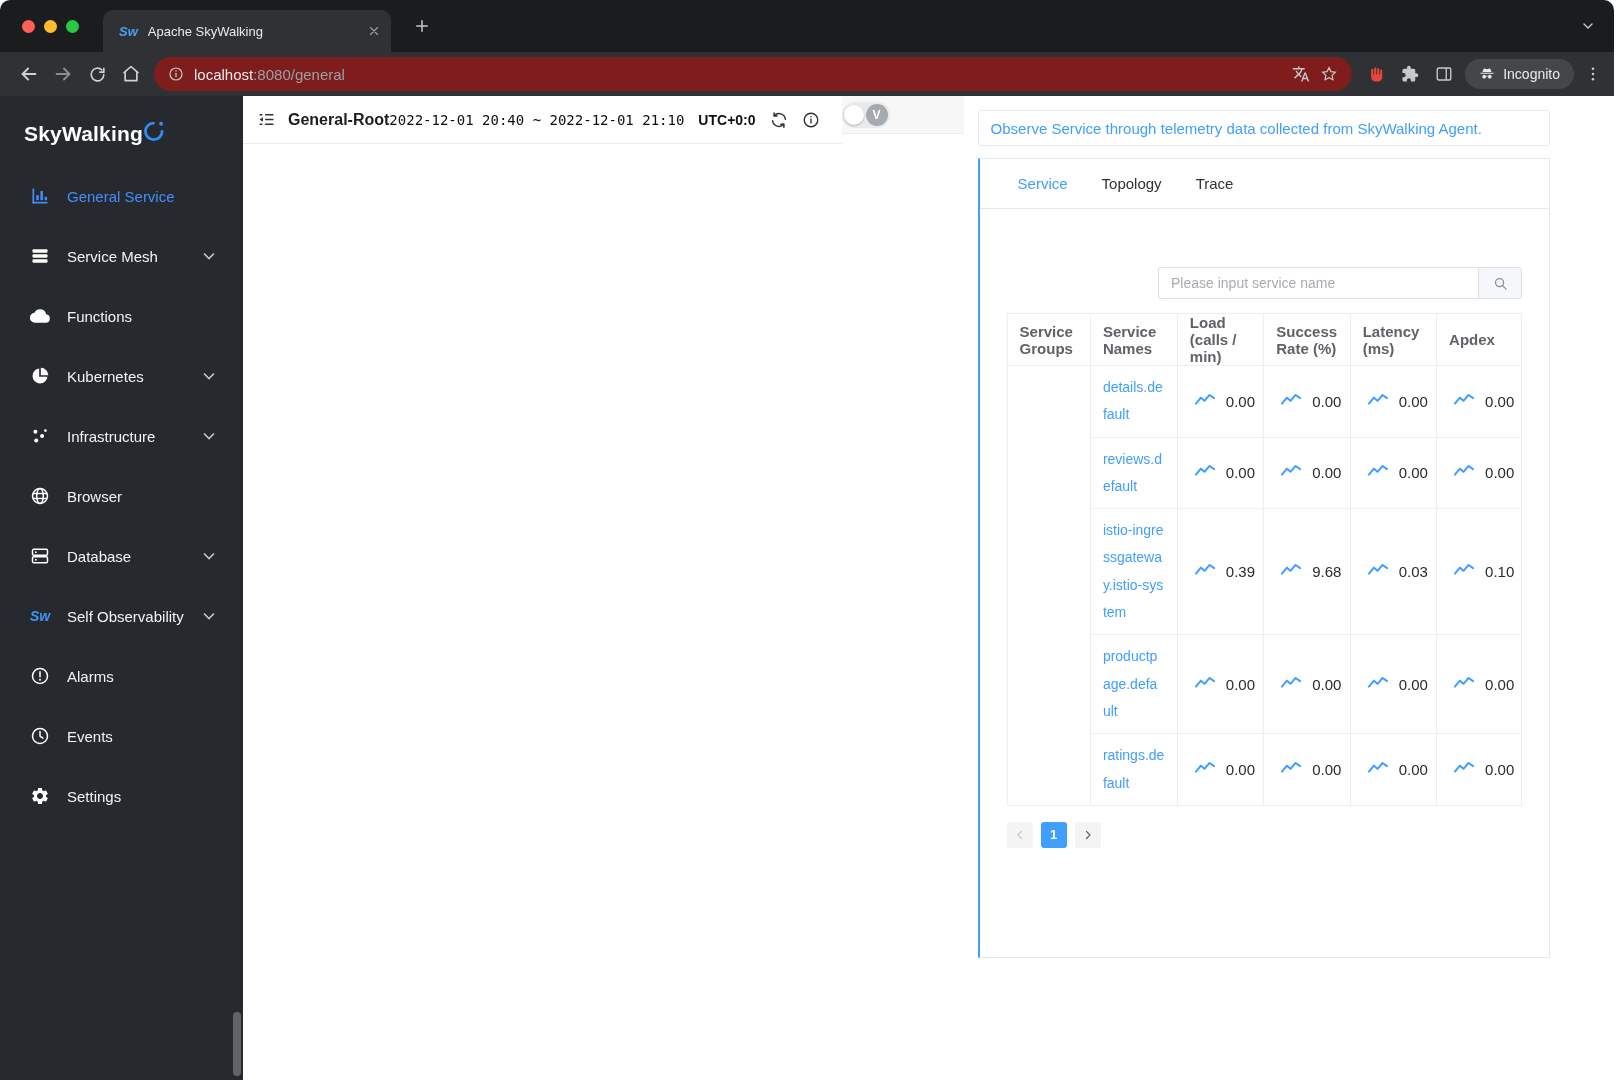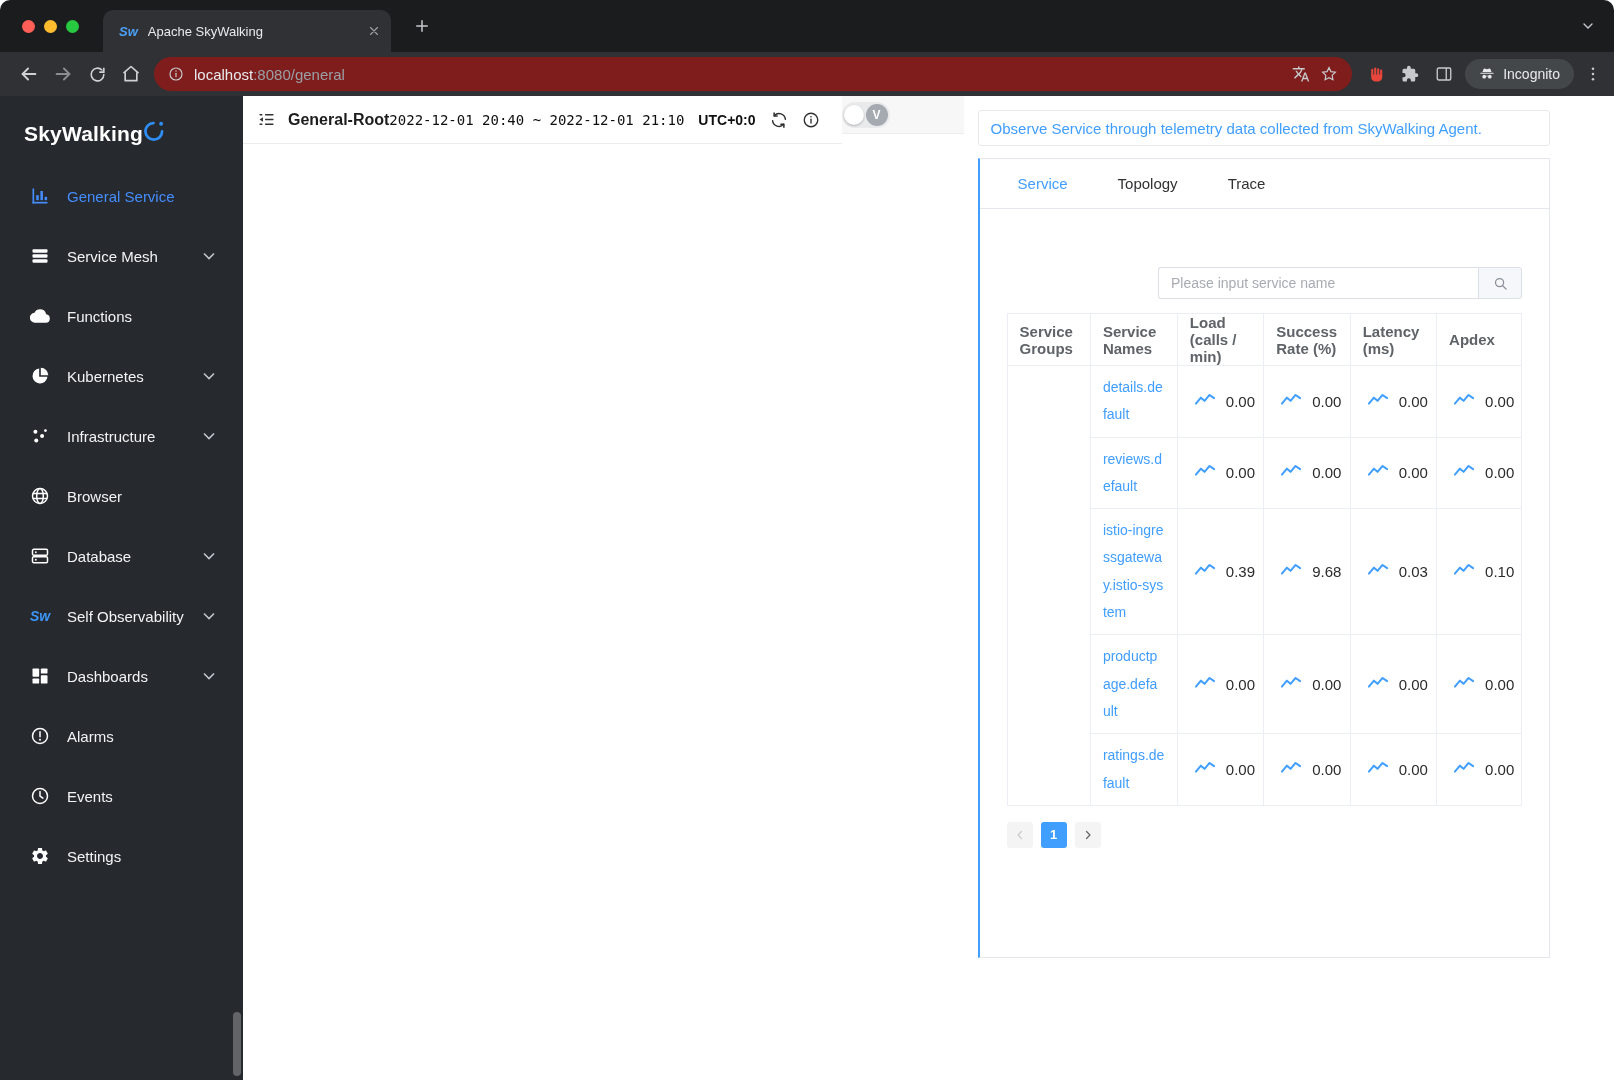--- a/index.html
+++ b/index.html
@@ -61,21 +61,21 @@
   .sub-toolbar { height:38px; background:#f7f7f7; border-bottom:1px solid #ededed; display:flex; align-items:center; justify-content:flex-end; padding-right:74px; flex-shrink:0; }
   .version-toggle { display:flex; align-items:center; background:#e9eaec; border-radius:13px; padding:2px; cursor:pointer; }
   .vt-knob { width:20px; height:20px; border-radius:50%; background:#fff; box-shadow:0 1px 2px rgba(0,0,0,.25); }
   .vt-badge { width:22px; height:22px; border-radius:50%; background:#a5a9b0; color:#fff; font-size:12px; font-weight:600; display:flex; align-items:center; justify-content:center; margin-left:2px; }
 
   .content { flex:1; padding:14px 64px 0 14px; min-height:0; }
   .notice { height:36px; border:1px solid #e9e9eb; border-radius:3px; display:flex; align-items:center; padding:0 12px; background:#fff; }
   .notice span { color:#409eff; font-size:15px; }
 
   .card { margin-top:12px; border:1px solid #e4e7ed; border-left:2px solid #409eff; background:#fff; height:800px; }
-  .tabs-row { height:50px; border-bottom:1px solid #e4e7ed; display:flex; align-items:center; padding-left:38px; gap:50px; }
+  .tabs-row { height:50px; border-bottom:1px solid #e4e7ed; display:flex; align-items:center; padding-left:38px; gap:34px; }
   .tab-item { font-size:15px; color:#303133; cursor:pointer; }
   .tab-item.active { color:#409eff; }
   .card-body { padding:0 27px; }
 
   .search-row { display:flex; justify-content:flex-end; margin:58px 0 14px; }
   .search-box { display:flex; }
   .search-input { width:320px; height:32px; border:1px solid #dcdfe6; border-right:none; border-radius:3px 0 0 3px; padding:0 12px; font-size:14px; color:#333; outline:none; font-family:"Liberation Sans",sans-serif; background:#fff; }
   .search-input::placeholder { color:#a8abb2; }
   .search-btn { width:44px; height:32px; border:1px solid #dcdfe6; background:#f5f7fa; border-radius:0 3px 3px 0; display:flex; align-items:center; justify-content:center; color:#8a8f99; cursor:pointer; }
 
@@ -326,36 +326,20 @@
             </span>
             <span class="mi-label">Self Observability</span>
             <span class="chev">
               <svg width="12" height="8" viewBox="0 0 12 8" fill="none" stroke="#c0c4cc" stroke-width="1.6">
                 <path d="M1 1.5l5 5 5-5"></path>
               </svg>
             </span>
           </div>
           <div class="menu-item">
             <span class="mi-icon">
-              <svg viewBox="0 0 24 24" fill="currentColor">
-                <rect x="3" y="3" width="8" height="10" rx="1"></rect>
-                <rect x="13" y="3" width="8" height="6" rx="1"></rect>
-                <rect x="3" y="15" width="8" height="6" rx="1"></rect>
-                <rect x="13" y="11" width="8" height="10" rx="1"></rect>
-              </svg>
-            </span>
-            <span class="mi-label">Dashboards</span>
-            <span class="chev">
-              <svg width="12" height="8" viewBox="0 0 12 8" fill="none" stroke="#c0c4cc" stroke-width="1.6">
-                <path d="M1 1.5l5 5 5-5"></path>
-              </svg>
-            </span>
-          </div>
-          <div class="menu-item">
-            <span class="mi-icon">
               <svg viewBox="0 0 24 24" fill="none" stroke="currentColor" stroke-width="1.8">
                 <circle cx="12" cy="12" r="9"></circle>
                 <path d="M12 7v6" stroke-linecap="round"></path>
                 <circle cx="12" cy="16.5" r="1.2" fill="currentColor" stroke="none"></circle>
               </svg>
             </span>
             <span class="mi-label">Alarms</span>
           </div>
           <div class="menu-item">
             <span class="mi-icon">

